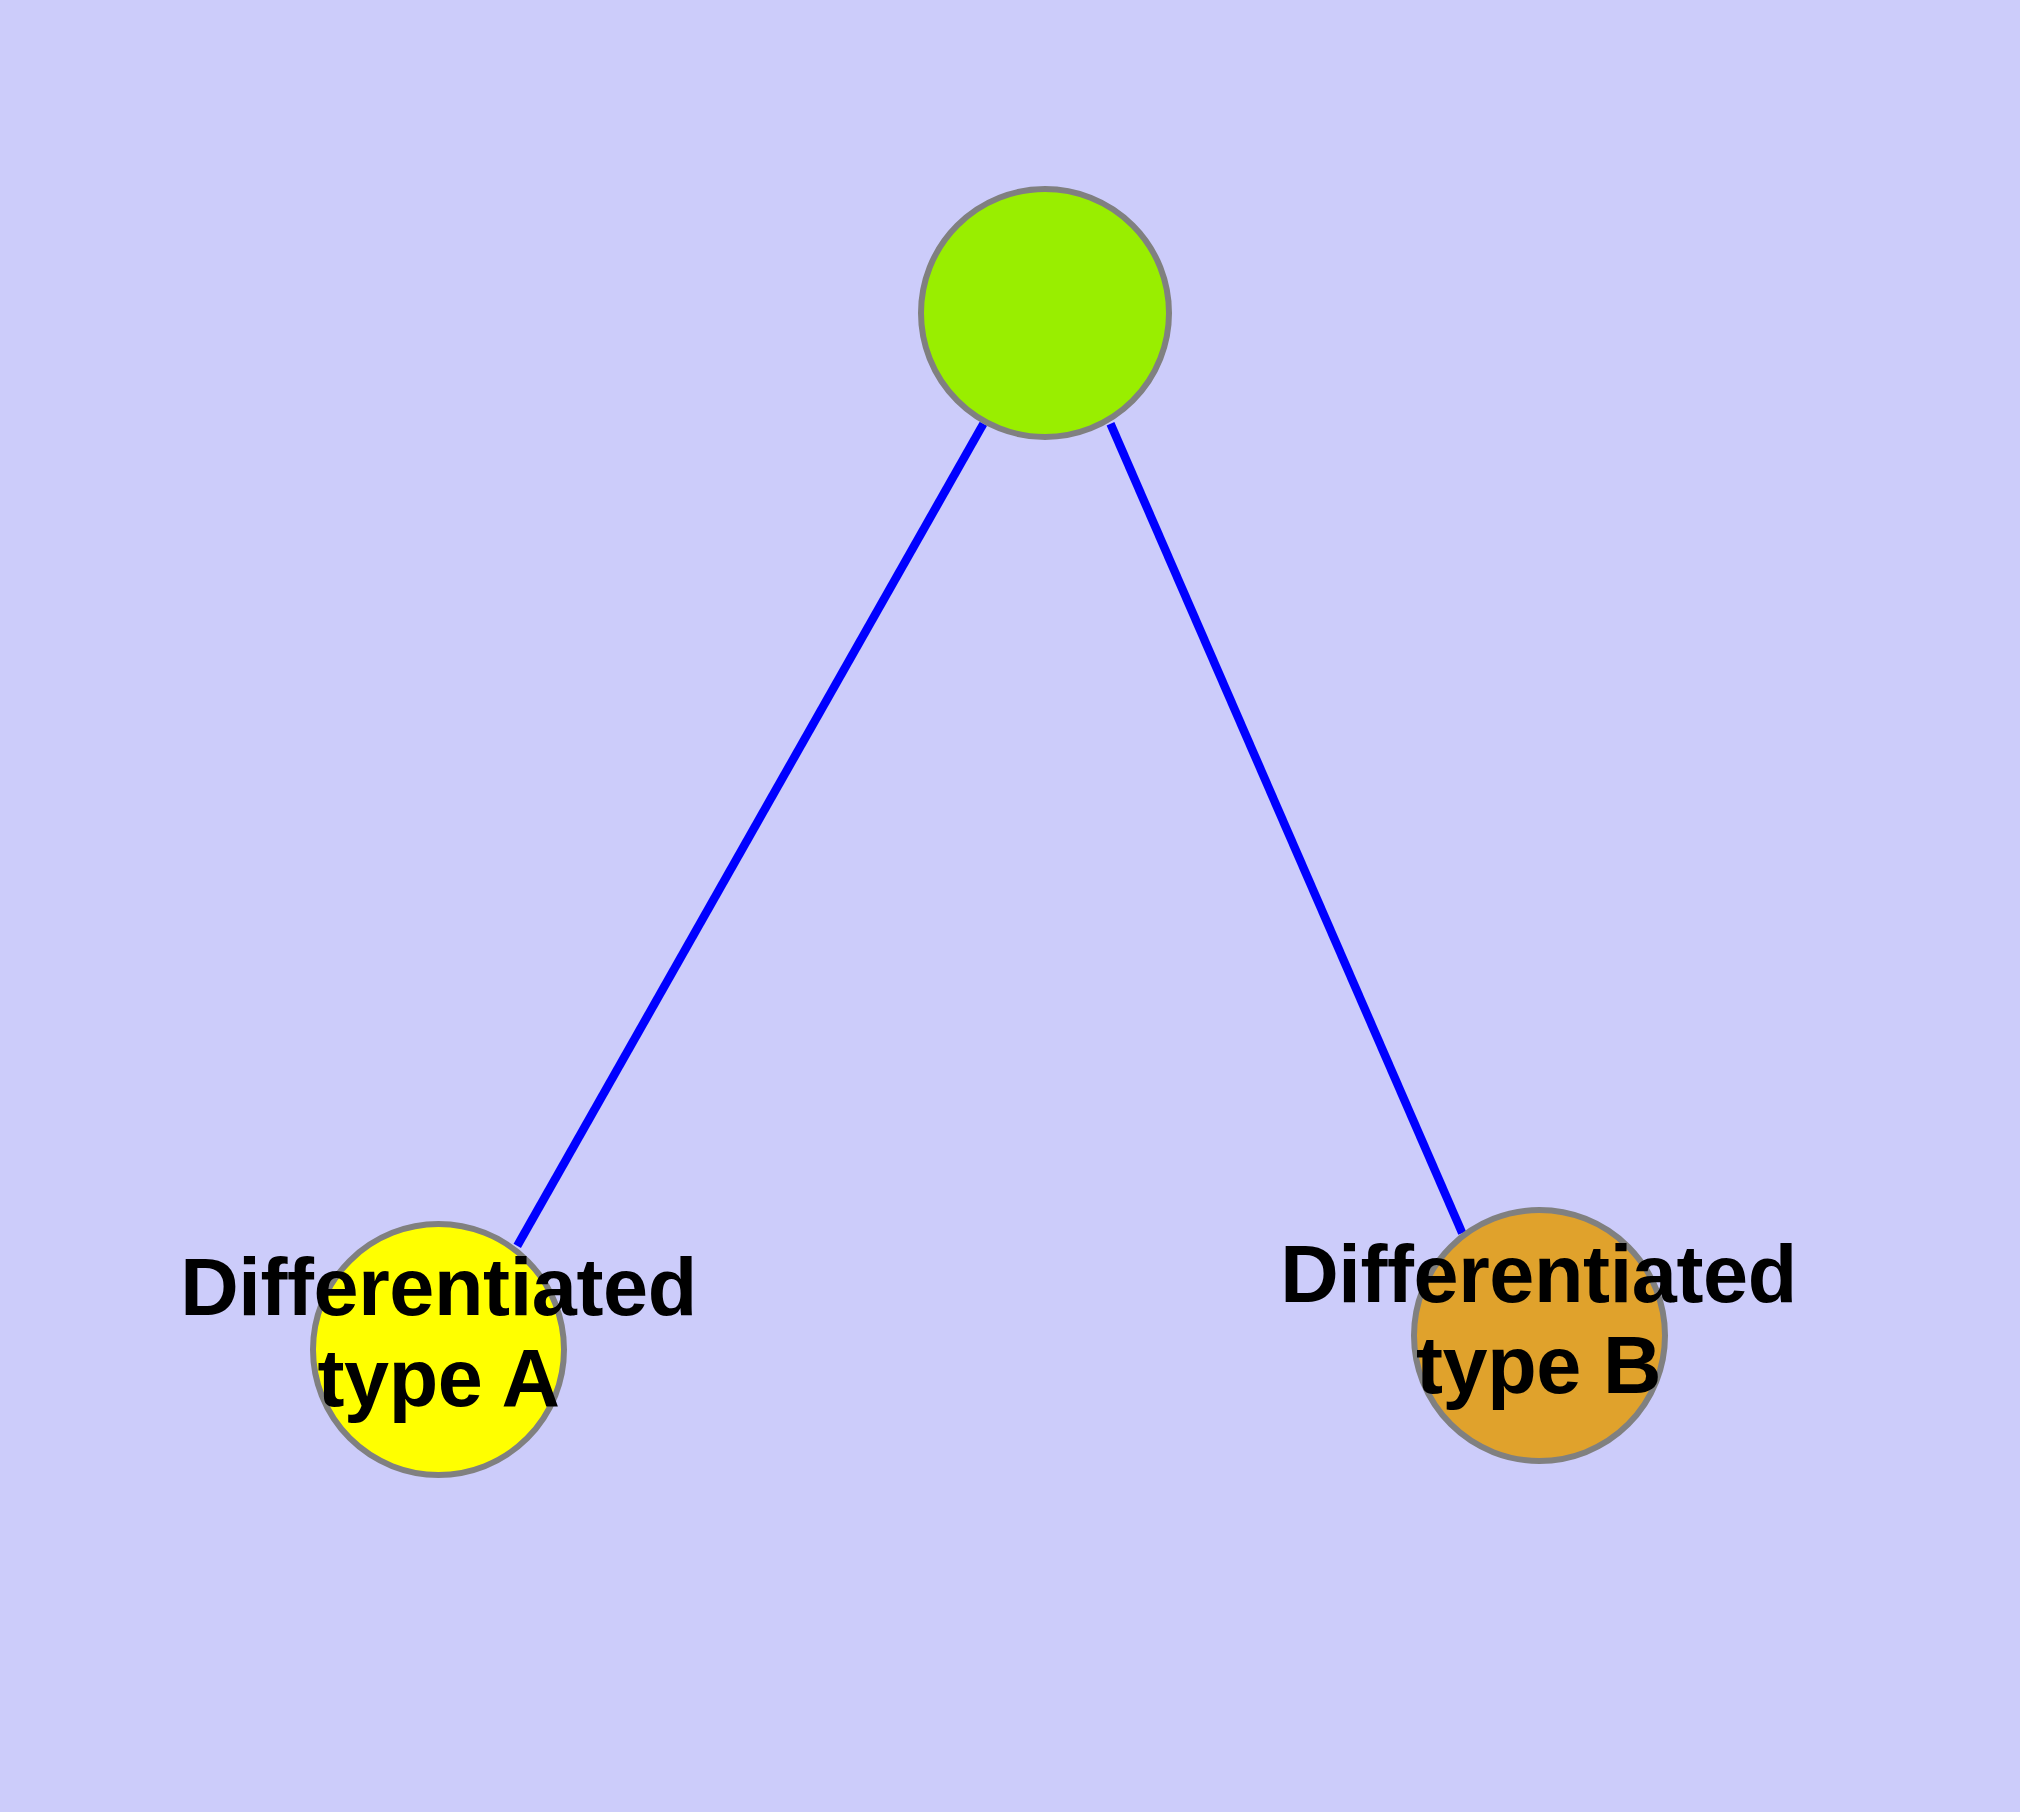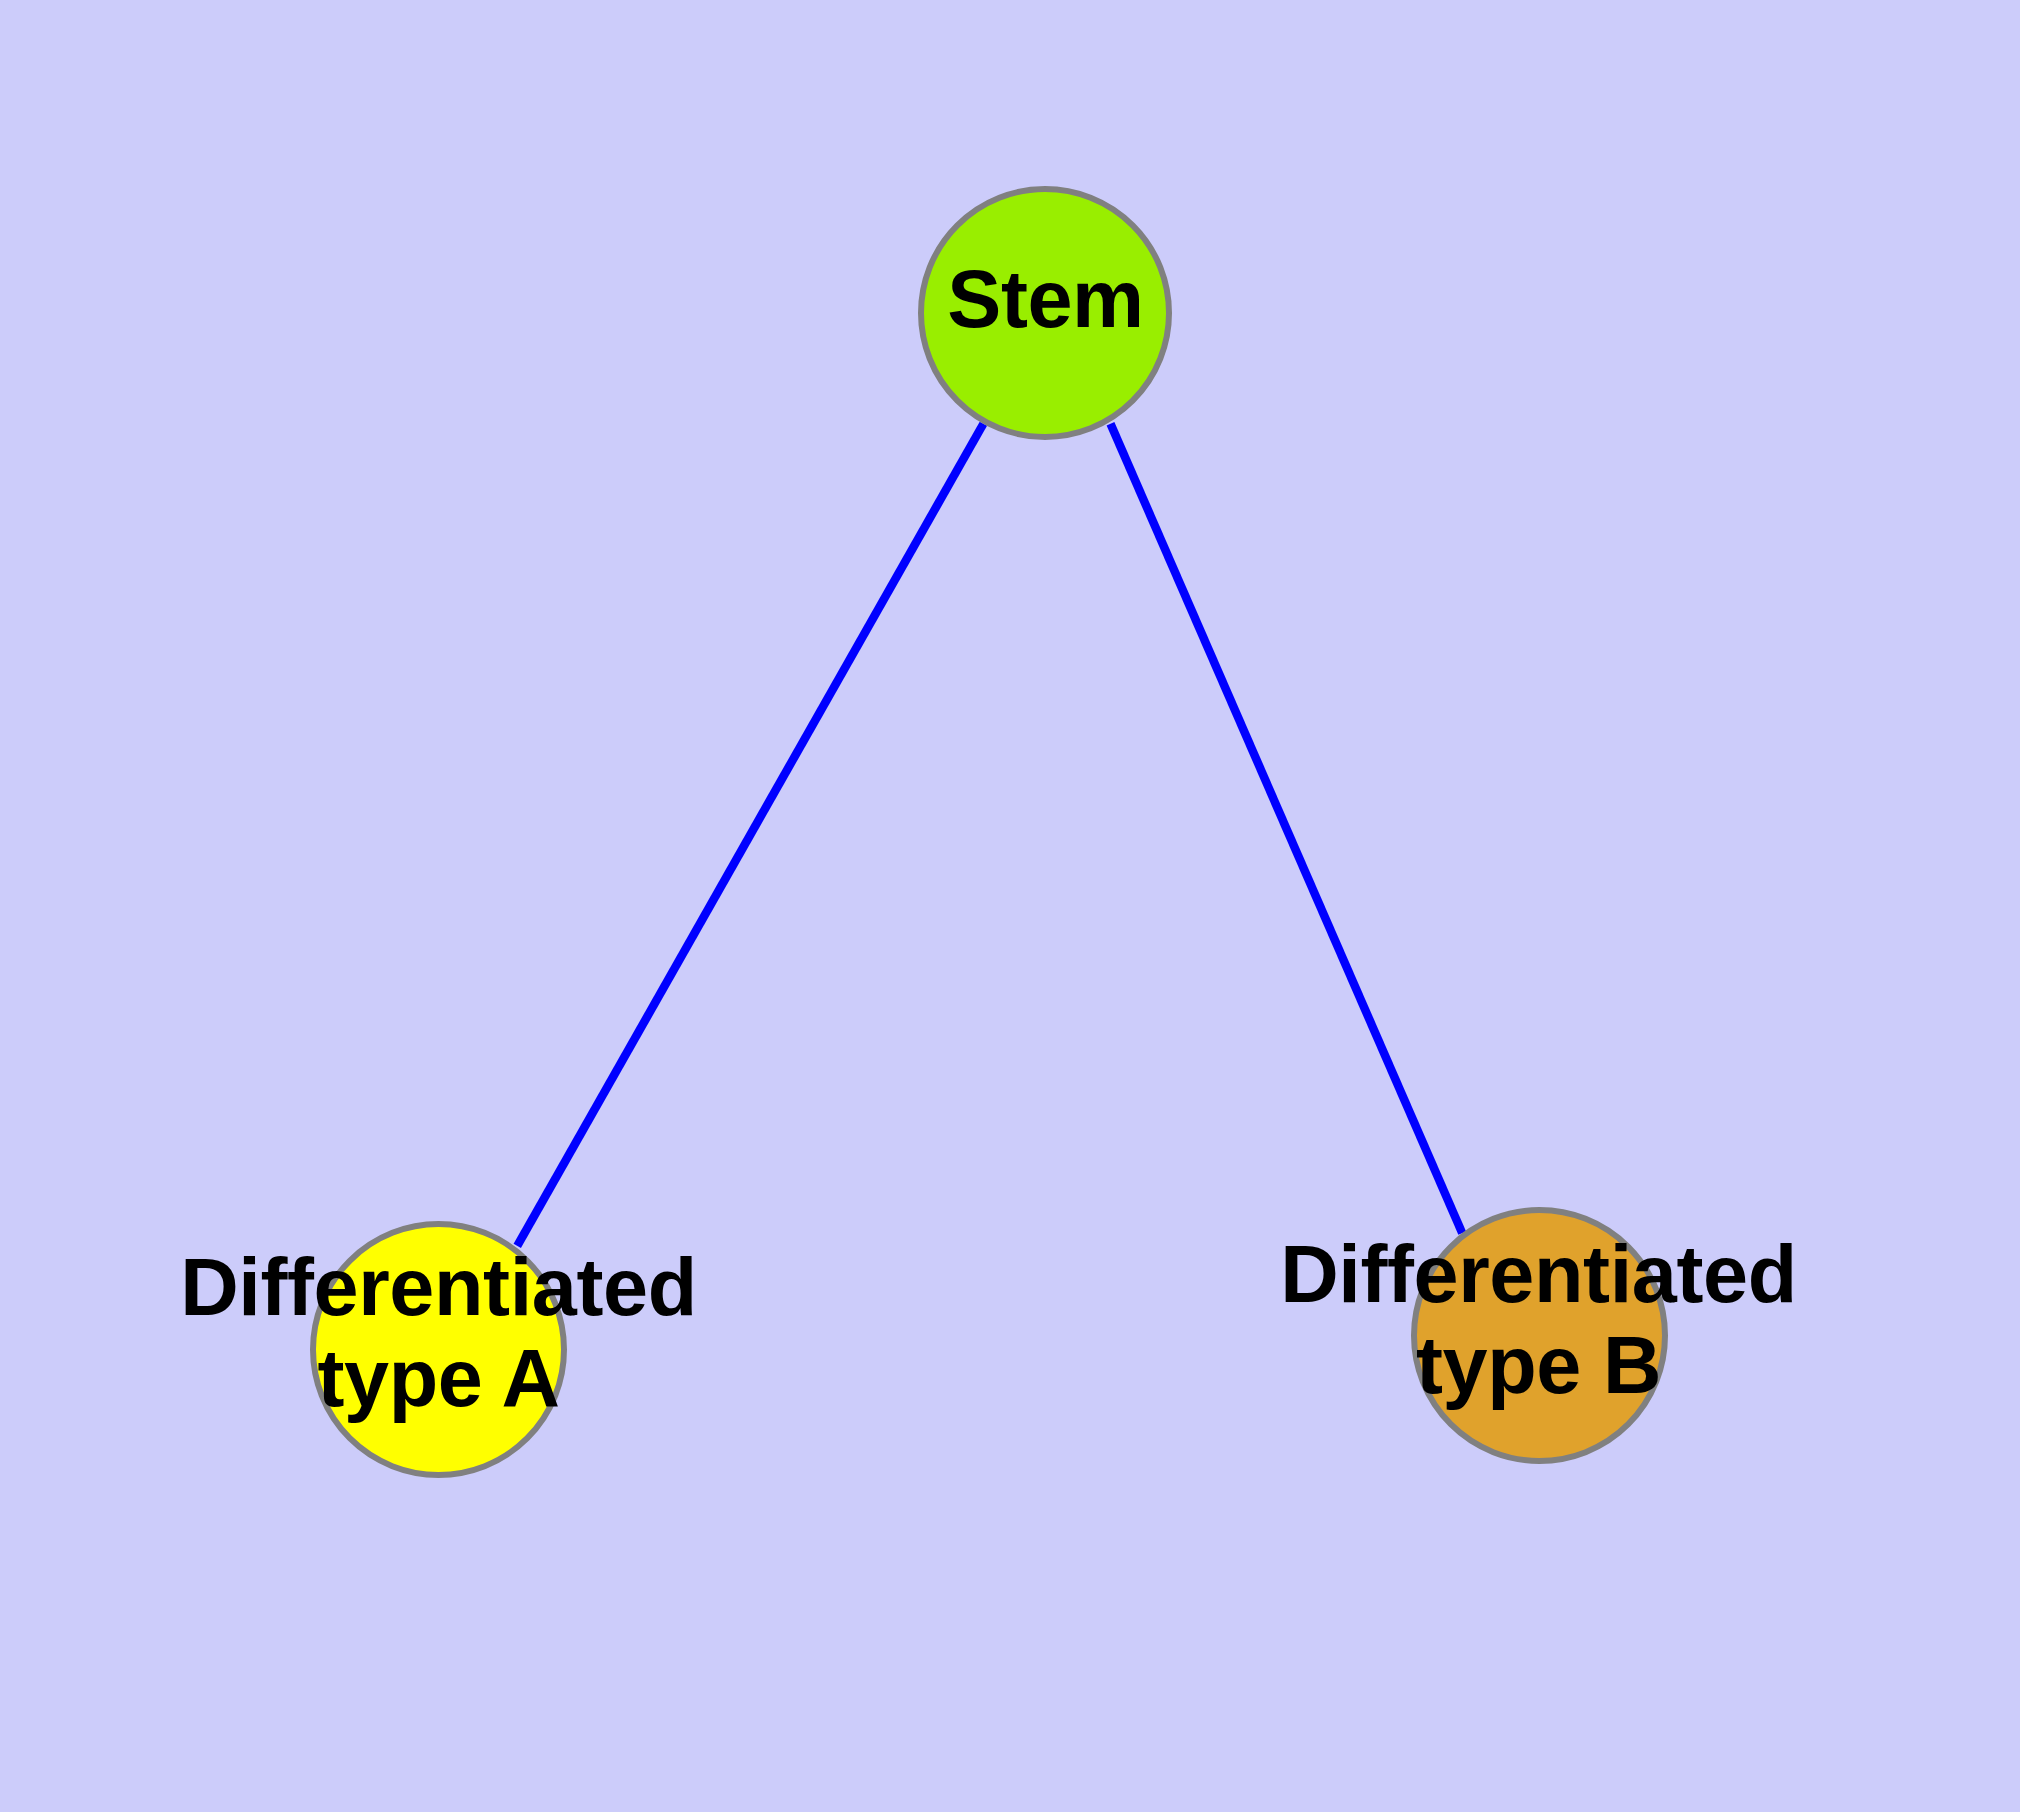--- a/index.html
+++ b/index.html
@@ -88,21 +88,20 @@
 
   <svg id="edge-layer" viewBox="0 0 2384 2138">
     <line id="edge-stem-diff-a" x1="1160" y1="500" x2="610" y2="1470" stroke="#0000ff" stroke-width="10"></line>
     <line id="edge-stem-diff-b" x1="1310" y1="500" x2="1725" y2="1455" stroke="#0000ff" stroke-width="10"></line>
   </svg>
 
   <div class="node" id="node-stem"></div>
   <div class="node" id="node-diff-a"></div>
   <div class="node" id="node-diff-b"></div>
 
-  <div class="node-label" id="label-stem">Stem</div>
 
   <div class="node-label" id="label-diff-a">Differentiated
 type A</div>
 
   <div class="node-label" id="label-diff-b">Differentiated
 type B</div>
 
 </div>
 
 

